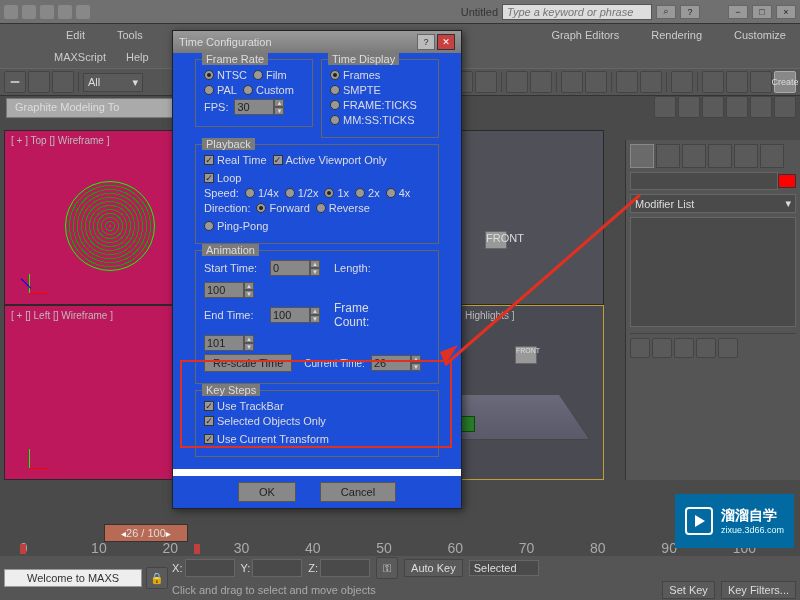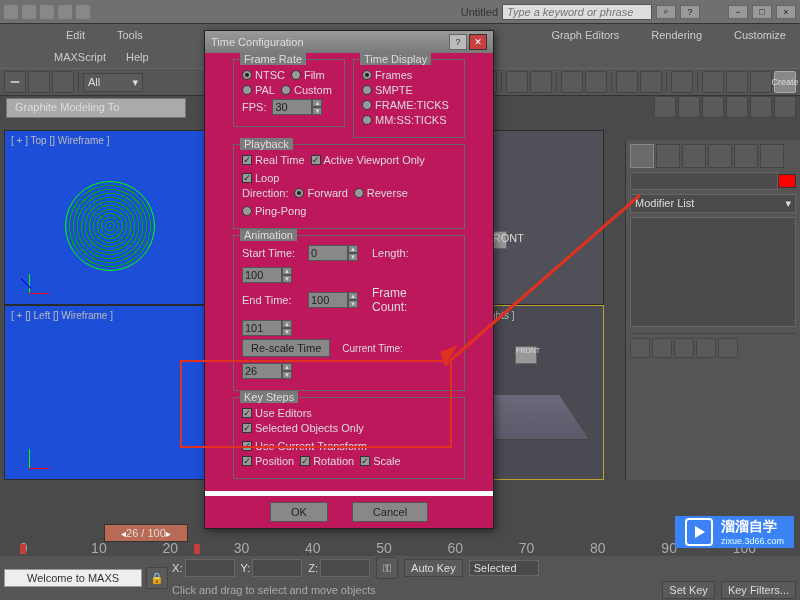--- a/index.html
+++ b/index.html
@@ -13,72 +13,72 @@
 .menubar span { padding:2px 10px; color:#ccc; cursor:default; }
 .menubar2 { height:22px; background:#5a5a5a; display:flex; align-items:center; padding:0 4px; }
 .menubar2 span { padding:2px 10px; color:#ccc; }
 .tbrow { height:28px; background:#555; border-top:1px solid #666; border-bottom:1px solid #333; display:flex; align-items:center; padding:0 4px; gap:2px; }
 .tbtn { width:22px; height:22px; background:#5a5a5a; border:1px solid #444; border-radius:2px; display:flex; align-items:center; justify-content:center; }
 .tbtn svg { width:14px; height:14px; }
 .sep { width:1px; height:20px; background:#444; margin:0 2px; }
 .dropdown { background:#5a5a5a; border:1px solid #444; padding:2px 4px; min-width:60px; display:flex; align-items:center; }
 .graphitebar { height:20px; background:#aaa; margin:2px 6px; width:180px; padding:2px 8px; color:#222; border:1px solid #777; }
 .viewarea { position:absolute; left:4px; top:130px; width:600px; height:350px; display:flex; flex-wrap:wrap; }
-.viewport { width:300px; height:175px; background:#1d4ed8; border:1px solid #2a2a2a; position:relative; }
+.viewport { width:300px; height:175px; background:#be185d; border:1px solid #2a2a2a; position:relative; }
 .viewport.active { border:1px solid #c0a030; }
 .vplabel { position:absolute; top:4px; left:6px; color:#bbb; font-size:10px; }
 .sphere { position:absolute; left:60px; top:50px; width:90px; height:90px; border:1px solid #0f0; border-radius:50%; background:repeating-radial-gradient(circle,#0a0 0,#0a0 1px,transparent 1px,transparent 4px); }
 .axis { position:absolute; left:14px; bottom:10px; }
 .axis .y { position:absolute; width:1px; height:20px; background:#0f0; left:10px; bottom:0; }
 .axis .x { position:absolute; width:20px; height:1px; background:#f00; left:10px; bottom:0; }
 .axis .z { position:absolute; width:14px; height:1px; background:#00f; left:0; bottom:10px; transform:rotate(45deg); }
 .rightpanel { position:absolute; right:0; top:140px; width:175px; height:340px; background:#555; border-left:1px solid #333; padding:4px; }
 .rp-tabs { display:flex; gap:2px; margin-bottom:4px; }
 .rp-tab { width:24px; height:24px; background:#5a5a5a; border:1px solid #444; display:flex; align-items:center; justify-content:center; }
 .rp-tab.sel { background:#6a6a6a; border-color:#888; }
 .colorsw { width:18px; height:14px; background:#f00; border:1px solid #333; margin-left:auto; }
 .rp-input { width:100%; background:#4a4a4a; border:1px solid #666; padding:2px; margin-bottom:4px; }
-.modlist { background:#4a4a4a; border:1px solid #666; padding:2px 4px; margin-bottom:4px; display:flex; }
+.modlist { background:#4a4a4a; border:1px solid #666; padding:2px 4px; margin-bottom:4px; display:flex;align-items:center; }
 .modbox { width:100%; height:110px; background:#4a4a4a; border:1px solid #666; }
 .rp-btns { display:flex; gap:2px; margin-top:6px; border-top:1px solid #444; padding-top:4px; }
 .rp-btns .tbtn { width:20px; height:20px; }
 .timeline { position:absolute; left:4px; bottom:46px; right:4px; height:30px; background:#4a4a4a; }
 .time-slider { position:absolute; left:100px; top:0; background:#b86a55; color:#fff; padding:2px 16px; font-size:10px; border:1px solid #333; display:flex; align-items:center; }
 .tick-row { position:absolute; left:0; right:0; bottom:0; height:14px; display:flex; }
 .tick { position:absolute; font-size:14px; color:#aaa; }
 .statusbar { position:absolute; left:0; bottom:0; right:0; height:44px; background:#555; display:flex; align-items:center; padding:2px 4px; gap:4px; }
 .welcome { background:#eee; color:#333; padding:2px 22px; border:1px solid #999; }
 .coord { display:flex; align-items:center; gap:2px; }
 .coord input { width:50px; background:#4a4a4a; border:1px solid #666; padding:2px; color:#ddd; }
 .animbtn { background:#5a5a5a; border:1px solid #444; padding:2px 6px; }
 .seldrop { background:#4a4a4a; border:1px solid #666; padding:1px 4px; width:70px; }
 
-.dialog { position:absolute; left:172px; top:30px; width:290px; background:#be185d; border:1px solid #222; box-shadow:2px 2px 8px rgba(0,0,0,0.5);margin-left:32px; }
+.dialog { position:absolute; left:172px; top:30px; width:290px; background:#1d4ed8; border:1px solid #222; box-shadow:2px 2px 8px rgba(0,0,0,0.5); }
 .dlg-title { height:22px; background:linear-gradient(#9a9a9a,#7a7a7a); display:flex; align-items:center; padding:0 6px; color:#222; }
 .dlg-title .sp { flex:1; }
 .dlg-x { width:18px; height:16px; background:#c84040; border:1px solid #333; display:flex; align-items:center; justify-content:center; color:#fff; font-size:9px; margin-left:2px; }
 .dlg-h { width:18px; height:16px; background:#bbb; border:1px solid #666; display:flex; align-items:center; justify-content:center; color:#333; font-size:9px; }
-.dlg-body { padding:6px 28px; }
+.dlg-body { padding:6px 22px; }
 .group { border:1px solid #666; padding:6px 8px 8px; margin-bottom:6px; position:relative; }
 .group .gtitle { position:absolute; top:-7px; left:6px; background:#7a7a7a; padding:0 4px; color:#ddd; font-size:11px; }
 .row { display:flex; align-items:center; gap:6px; margin:3px 0; flex-wrap:wrap; }
 .radio, .check { display:flex; align-items:center; gap:3px; }
 .radio .r { width:10px; height:10px; border-radius:50%; border:1px solid #333; background:#999; display:flex; align-items:center; justify-content:center; }
 .radio.sel .r::after { content:''; width:4px; height:4px; background:#222; border-radius:50%; }
 .check .c { width:10px; height:10px; border:1px solid #333; background:#999; display:flex; align-items:center; justify-content:center; }
 .check.sel .c::after { content:'✓'; font-size:9px; color:#222; line-height:1; }
 .spinner { display:flex; }
 .spinner input { width:40px; background:#888; border:1px solid #555; padding:1px 2px; color:#222; }
 .spinner .sp-btn { width:10px; height:8px; background:#888; border:1px solid #555; font-size:6px; text-align:center; line-height:6px; }
 .spwrap { display:flex; flex-direction:column; }
-.dlg-btns { display:flex; gap:24px; justify-content:center; padding:6px; border-top:5px solid #ffffff; }
+.dlg-btns { display:flex; gap:24px; justify-content:center; padding:6px; border-top:7px solid #ffffff; }
 .dlg-btn { background:#888; border:1px solid #555; padding:3px 20px; color:#222; }
 .redbox { position:absolute; border:2px solid #e03020; pointer-events:none; }
 .redarrow { position:absolute; pointer-events:none; }
-.watermark { position:absolute; right:6px; bottom:52px; background:#3b82f6; padding:2px 10px; display:flex; align-items:center; gap:8px; }
+.watermark { position:absolute; right:6px; bottom:52px; background:#0369a1; padding:13px 10px; display:flex; align-items:center; gap:8px; }
 .watermark .play { width:28px; height:28px; border:2px solid #fff; border-radius:4px; display:flex; align-items:center; justify-content:center; }
 .watermark .play::after { content:''; border-left:10px solid #fff; border-top:6px solid transparent; border-bottom:6px solid transparent; margin-left:2px; }
 .watermark .txt { font-size:14px; font-weight:bold; color:#fff; }
 .watermark .url { font-size:9px; color:#dff; }
 .twocol { display:flex; gap:8px; }
 .col { flex:1; }
 .ground { position:absolute; left:40px; bottom:30px; right:30px; height:70px; background:linear-gradient(#6a6a7a,#5a5a6a); transform:perspective(200px) rotateX(50deg); border:1px solid #444; }
 .box3d { position:absolute; width:22px; height:18px; background:#999; border:1px solid #666; }
 .greencube { position:absolute; width:20px; height:16px; background:#2a7a2a; border:1px solid #0a4a0a; }
 .keymark { position:absolute; width:6px; height:10px; background:#c04040; bottom:0; }
@@ -361,20 +361,43 @@
         <div class="check sel">
             <div class="c"></div>
             <span>Active Viewport Only</span>
           </div>
         <div class="check sel">
             <div class="c"></div>
             <span>Loop</span>
           </div>
       </div>
       <div class="row">
+        <span>Speed:</span>
+        <div class="radio">
+            <div class="r"></div>
+            <span>1/4x</span>
+          </div>
+        <div class="radio">
+            <div class="r"></div>
+            <span>1/2x</span>
+          </div>
+        <div class="radio sel">
+            <div class="r"></div>
+            <span>1x</span>
+          </div>
+        <div class="radio">
+            <div class="r"></div>
+            <span>2x</span>
+          </div>
+        <div class="radio">
+            <div class="r"></div>
+            <span>4x</span>
+          </div>
+      </div>
+      <div class="row">
         <span>Direction:</span>
         <div class="radio sel">
             <div class="r"></div>
             <span>Forward</span>
           </div>
         <div class="radio">
             <div class="r"></div>
             <span>Reverse</span>
           </div>
         <div class="radio">
@@ -433,45 +456,31 @@
             </div>
           </div>
       </div>
     </div>
 
     <div class="group">
       <div class="gtitle">Key Steps</div>
       <div class="row">
           <div class="check sel">
             <div class="c"></div>
-            <span>Use Editors</span>
+            <span>Use TrackBar</span>
           </div>
         </div>
       <div class="row">
         <div class="check sel">
             <div class="c"></div>
             <span>Selected Objects Only</span>
           </div>
         <div class="check sel">
             <div class="c"></div>
             <span>Use Current Transform</span>
-          </div>
-      </div>
-      <div class="row">
-        <div class="check sel">
-            <div class="c"></div>
-            <span>Position</span>
-          </div>
-        <div class="check sel">
-            <div class="c"></div>
-            <span>Rotation</span>
-          </div>
-        <div class="check sel">
-            <div class="c"></div>
-            <span>Scale</span>
           </div>
       </div>
     </div>
   </div>
   <div class="dlg-btns">
     <div class="dlg-btn">OK</div>
     <div class="dlg-btn">Cancel</div>
   </div>
 </div>
 

